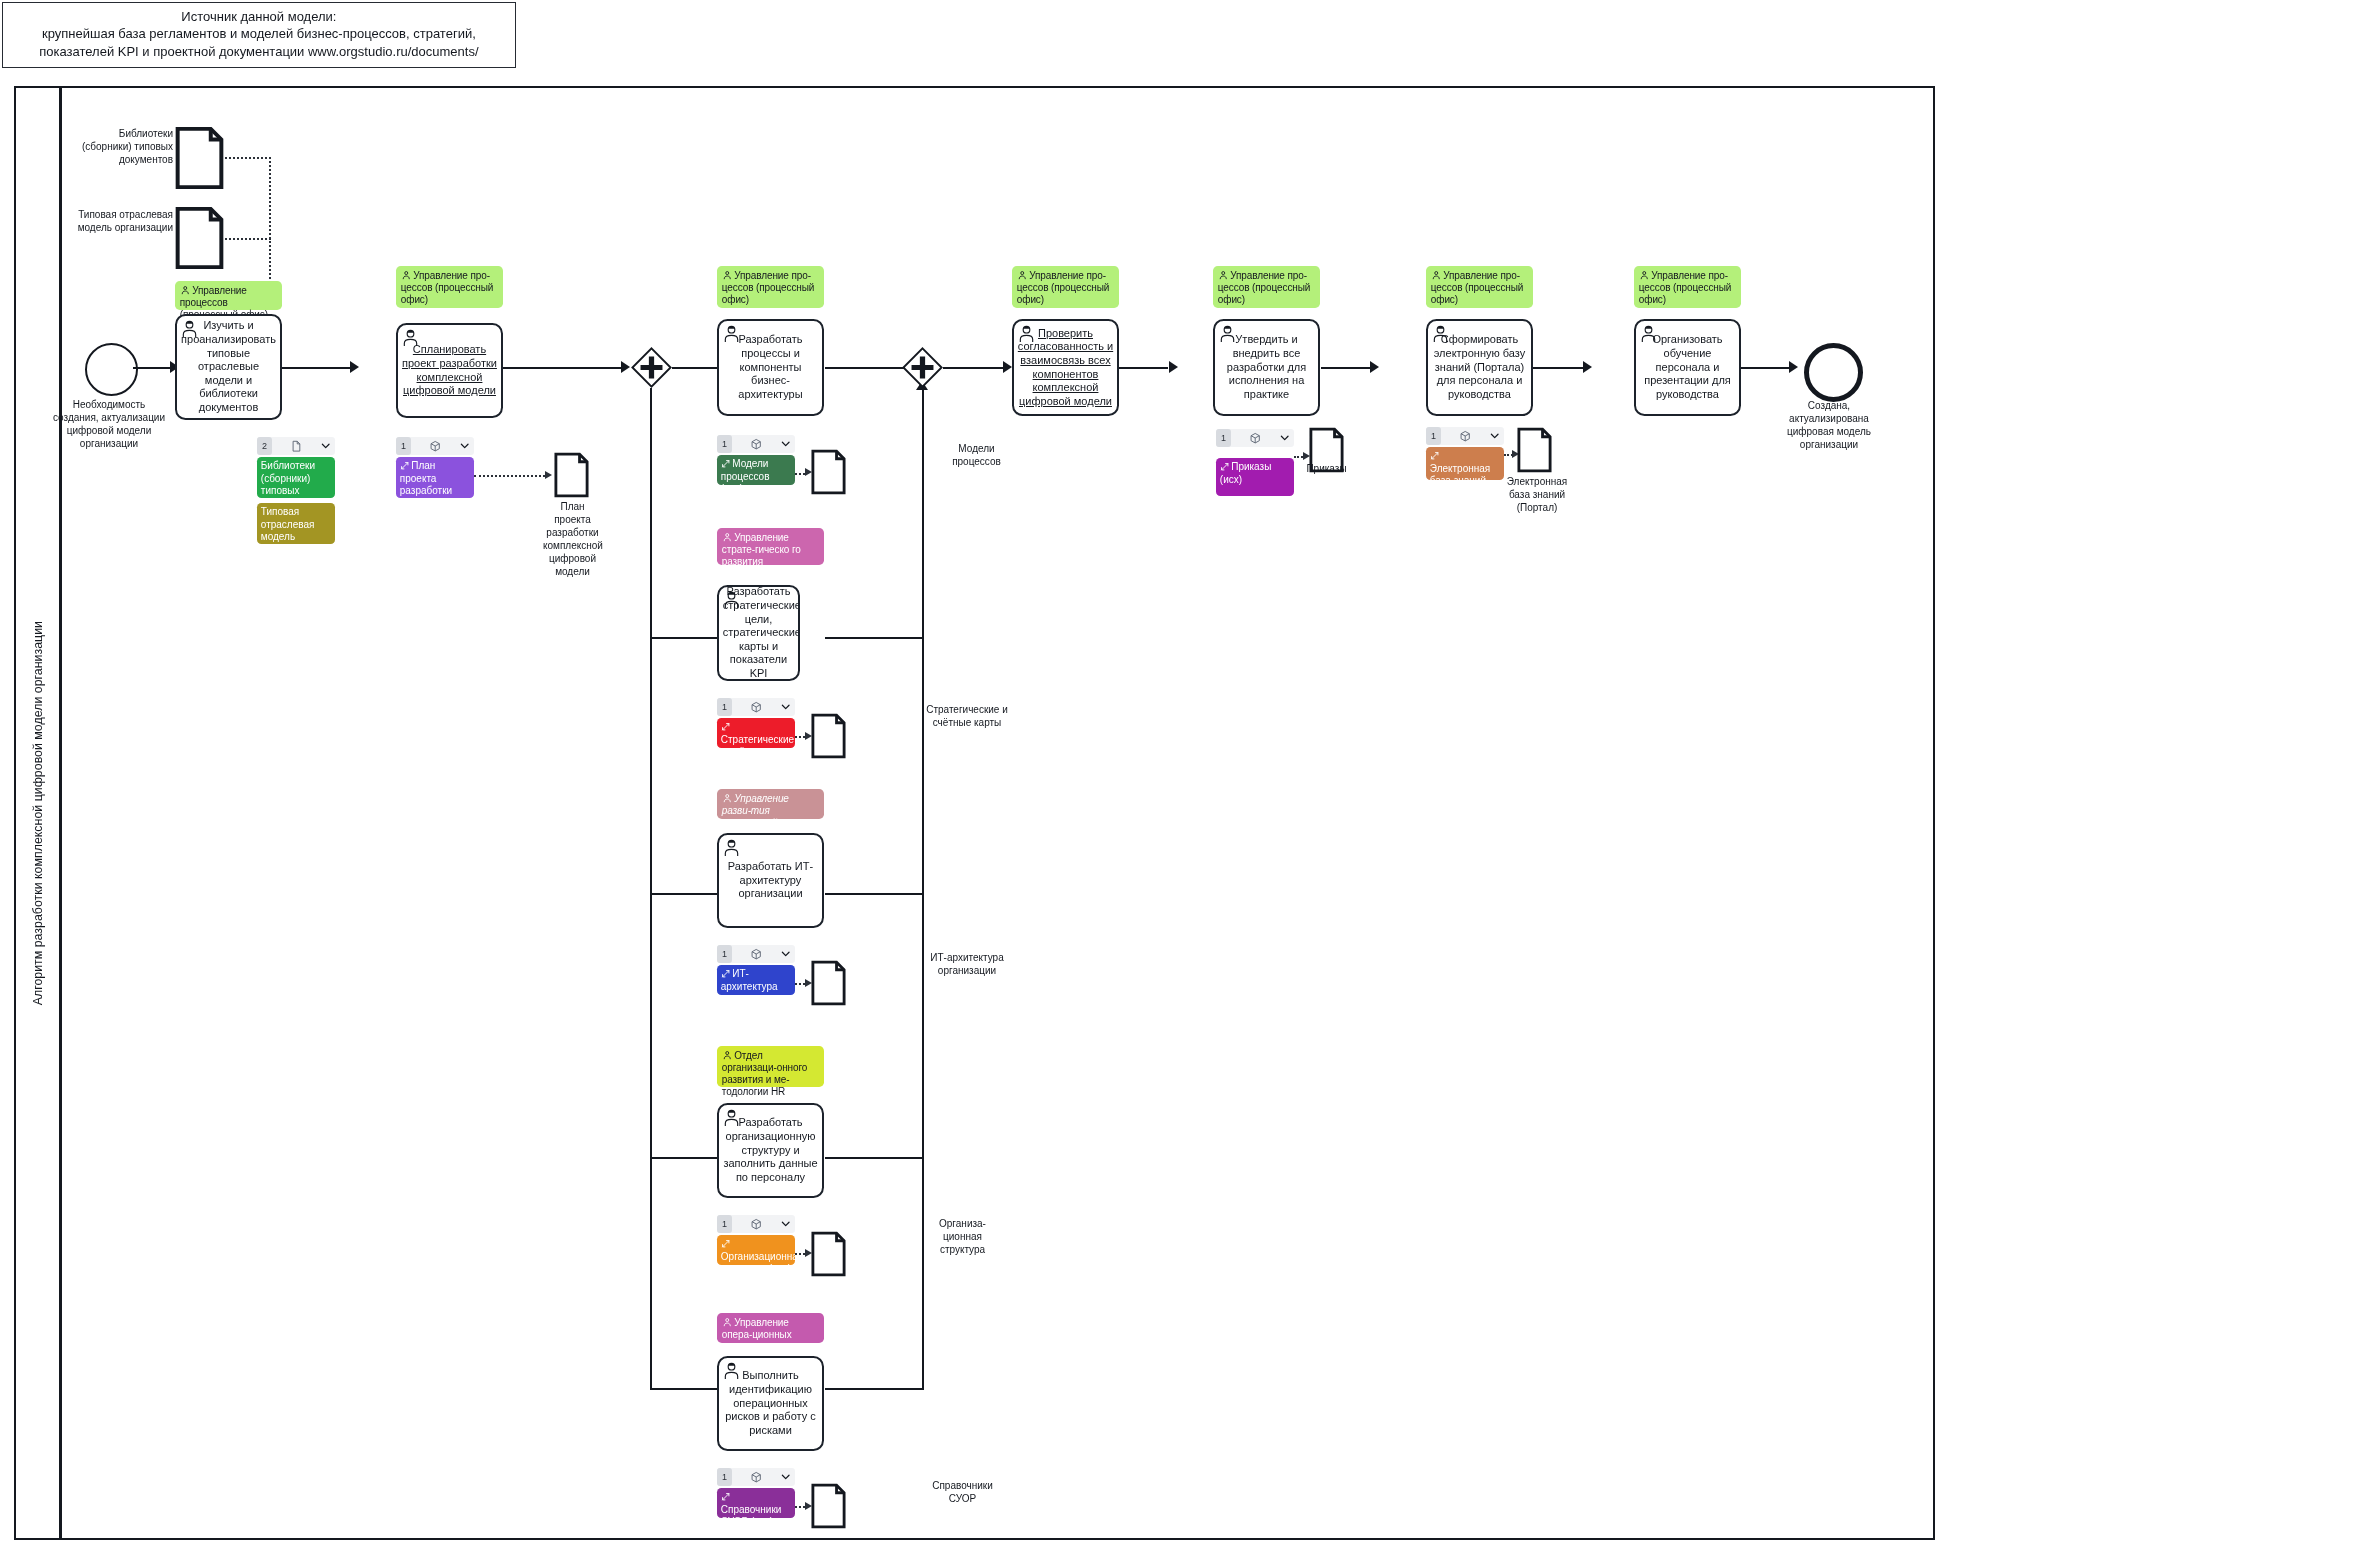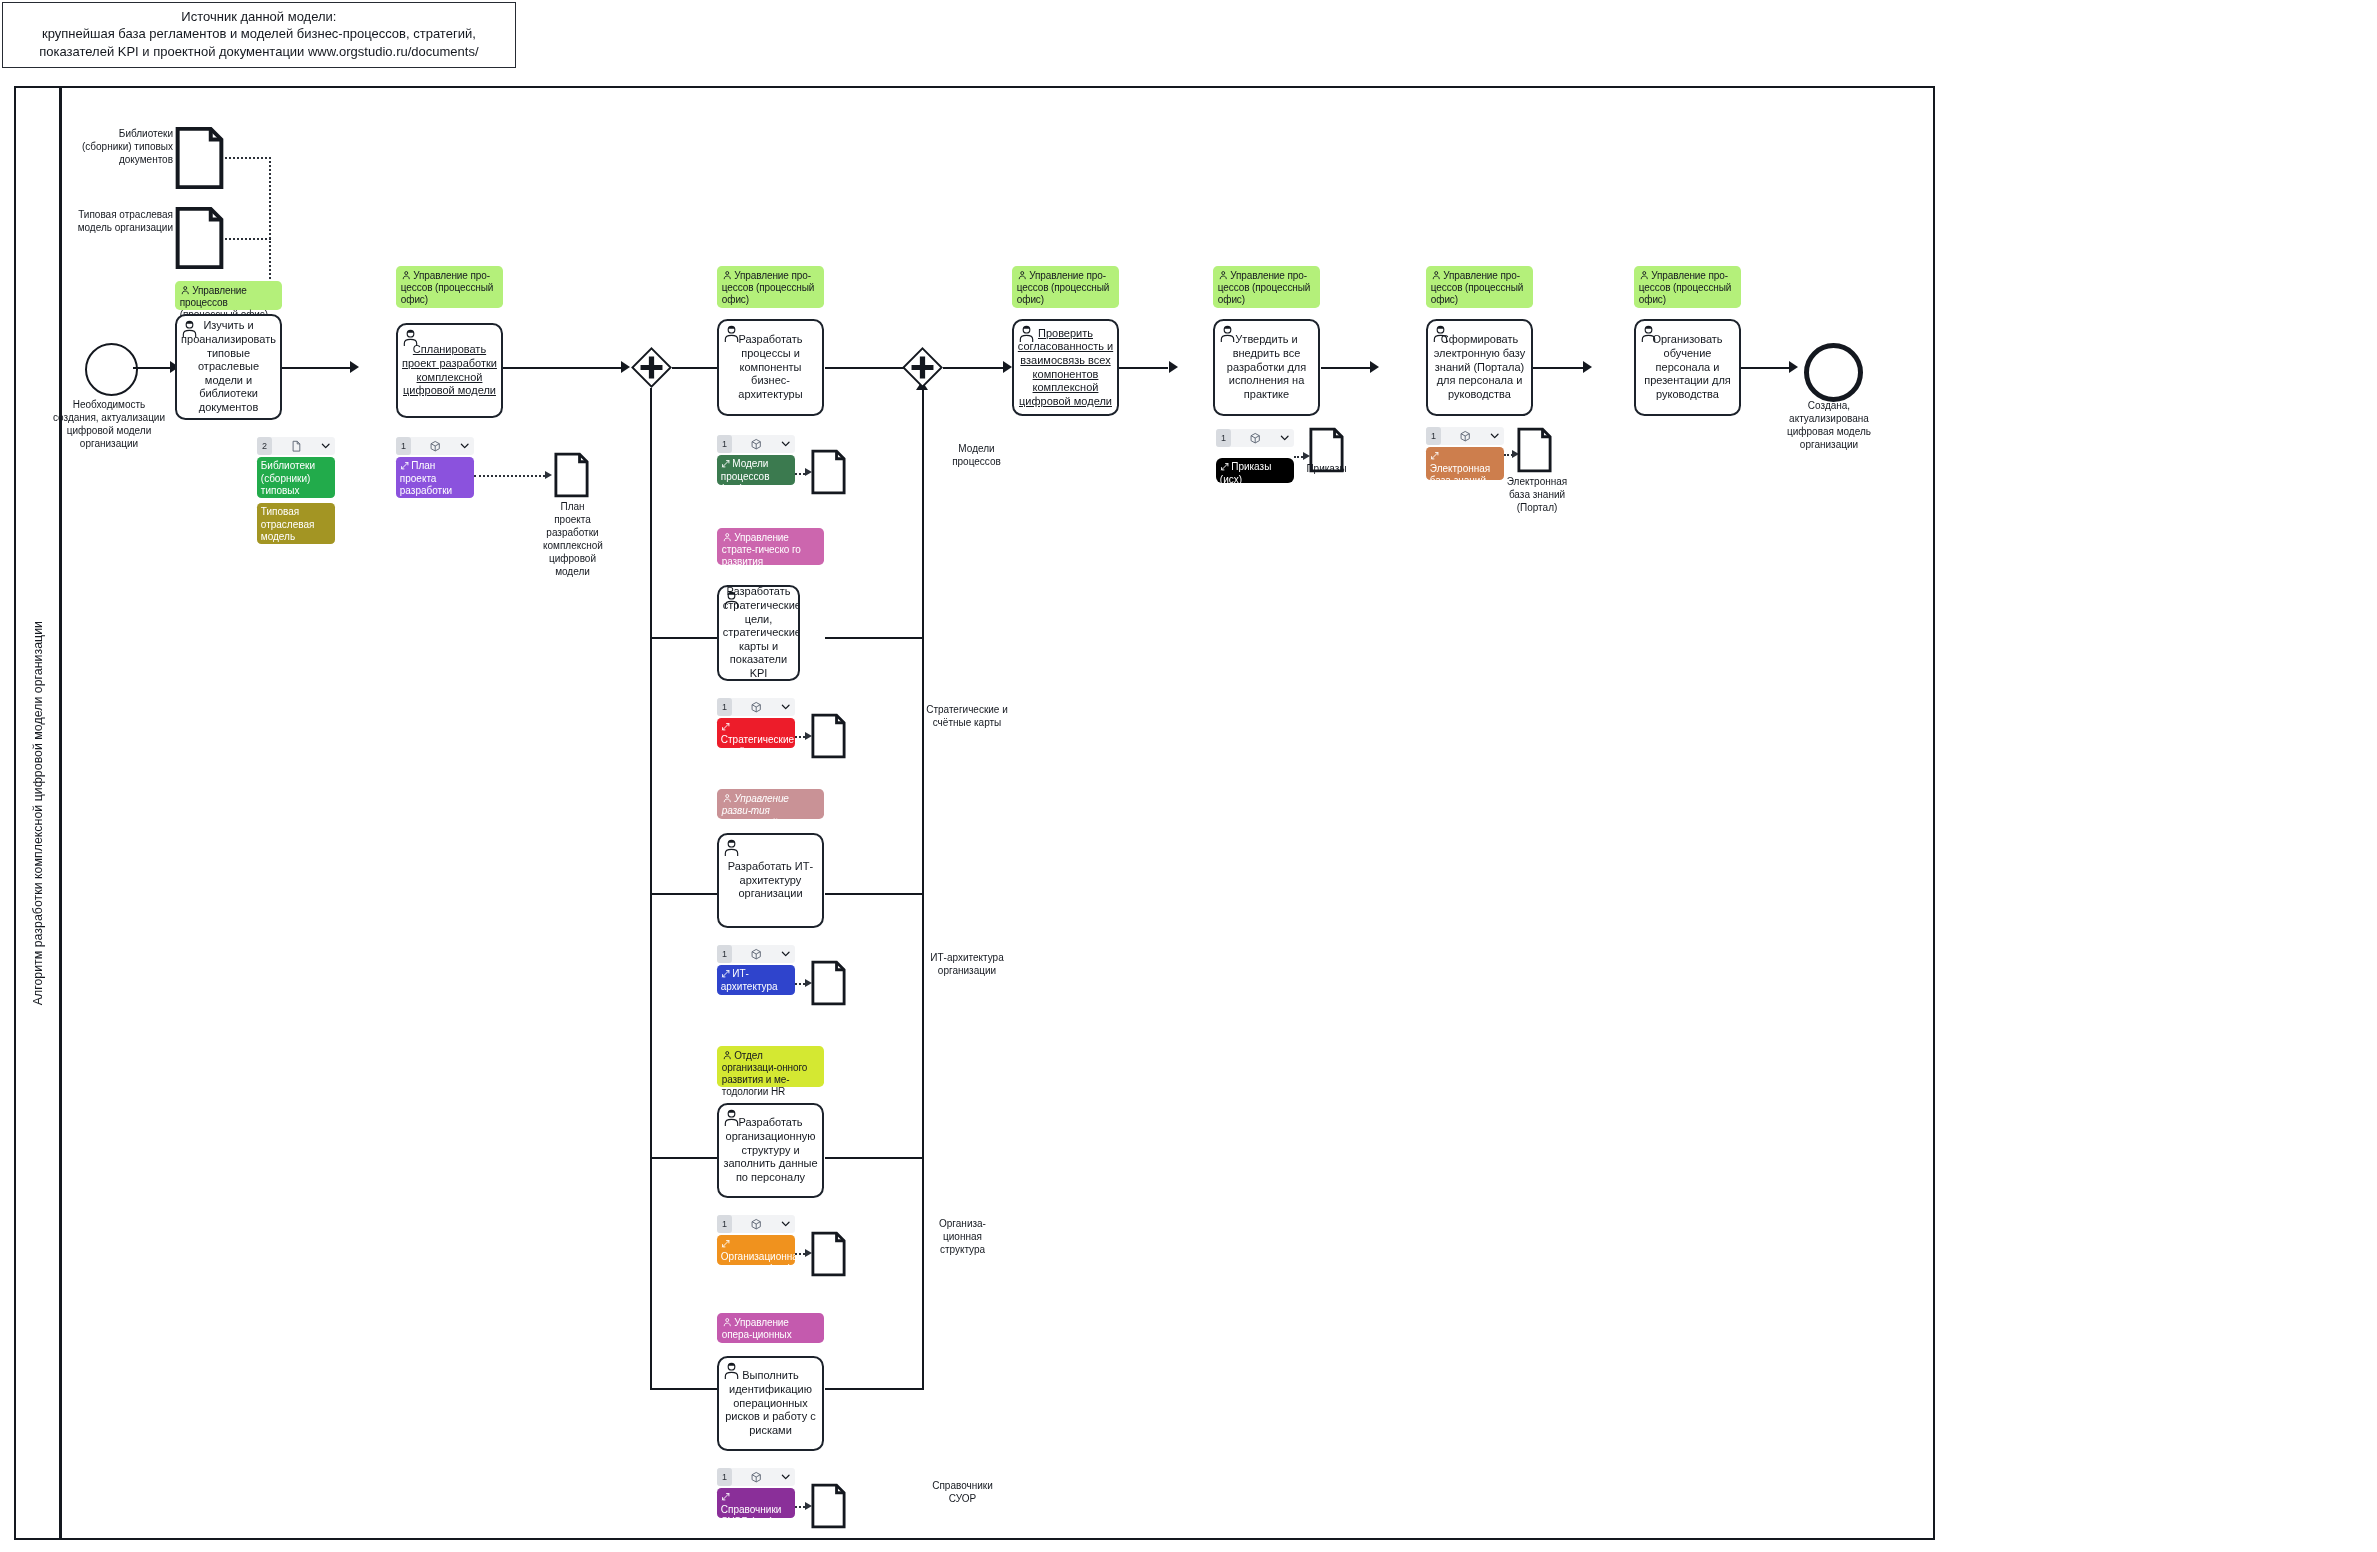--- a/index.html
+++ b/index.html
@@ -660,21 +660,21 @@
         <path d="M12 2.8l8 4.4v9.6l-8 4.4-8-4.4V7.2z" fill="none" stroke="#5c6572" stroke-width="1.8" stroke-linejoin="round"></path>
         <path d="M4 7.2l8 4.4 8-4.4M12 11.6V21.2" fill="none" stroke="#5c6572" stroke-width="1.8"></path>
       </svg>
     </span>
   <span class="bchev">
       <svg viewBox="0 0 24 24">
         <path d="M5 9l7 7 7-7" fill="none" stroke="#14181f" stroke-width="2.6" stroke-linecap="round" stroke-linejoin="round"></path>
       </svg>
     </span>
 </div>
-<div class="chip" style="left:1216px; top:458px; width:78px; height:25px; background:#000000;border-radius:6px;">
+<div class="chip" style="left:1216px; top:458px; width:78px; height:38px; background:#a21caf;">
   <span class="chip-ico"><svg viewBox="0 0 24 24">
         <path d="M14 4h6v6M20 4l-7.5 7.5M10 20H4v-6M4 20l7.5-7.5" fill="none" stroke="#ffffff" stroke-width="2.3" stroke-linecap="round" stroke-linejoin="round"></path>
       </svg></span><span>Приказы (исх)</span>
 </div>
 <div class="dln h" style="left:1294px; top:456px; width:8.6px;"></div>
 <div class="darrow right" style="left:1303px; top:452px;"></div>
 <div class="docshape" style="left:1309px; top:427px;">
   <svg viewBox="0 0 74 96">
     <path d="M4 4 H54 L70 20 V92 H4 Z" fill="#fff" stroke="#14181f" stroke-width="6" stroke-linejoin="miter"></path>
     <path d="M54 4 V20 H70" fill="none" stroke="#14181f" stroke-width="6"></path>

